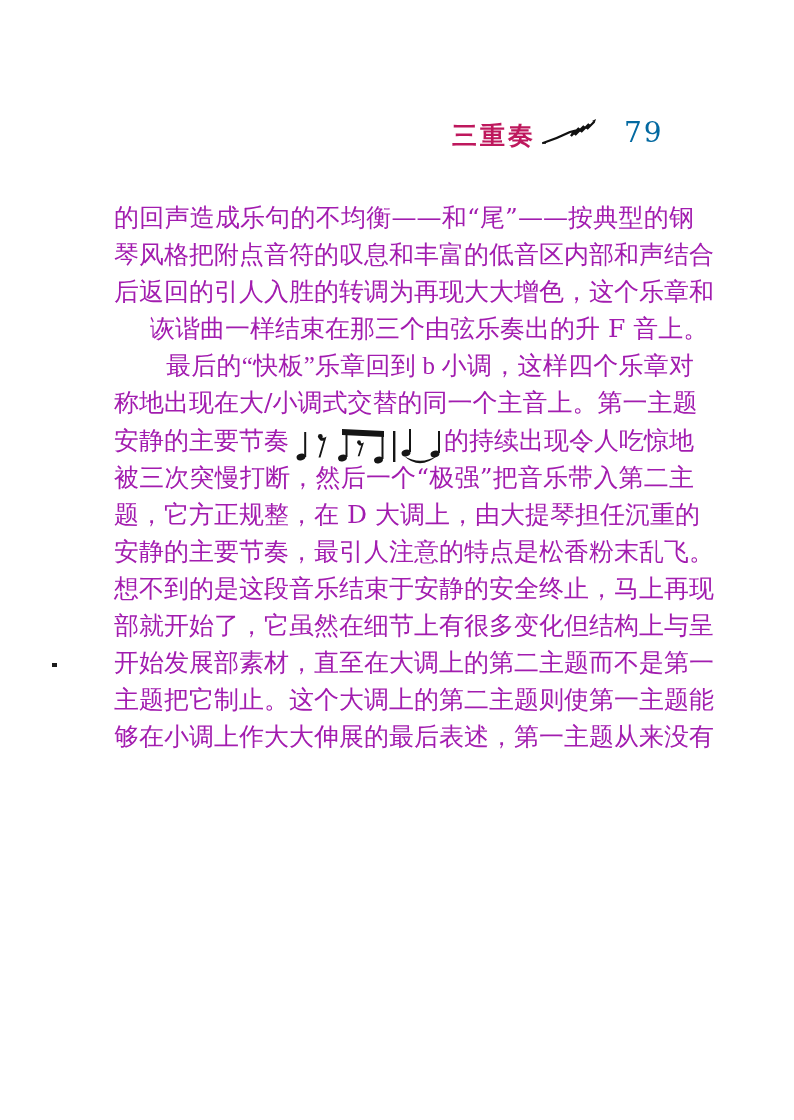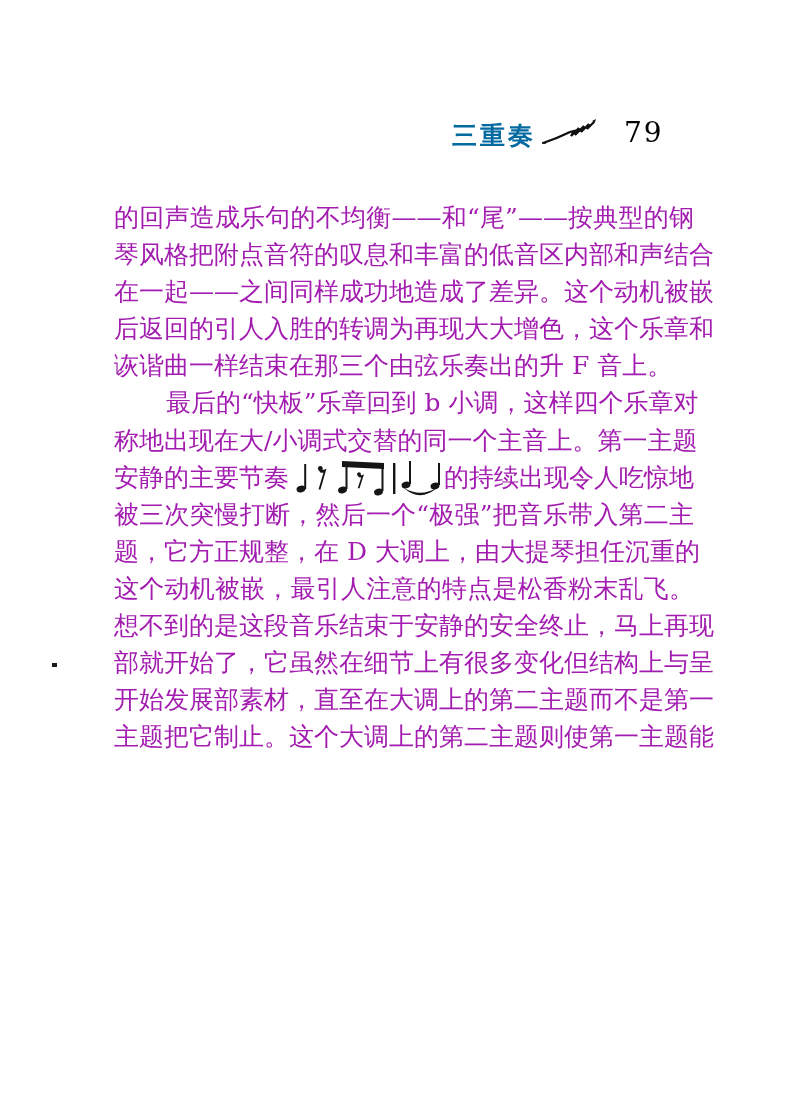--- a/index.html
+++ b/index.html
@@ -13,58 +13,59 @@
     color: #141414;
     overflow: hidden;
   }
   
   .running-title {
     position: absolute;
     left: 452px; top: 119px;
     font-size: 25px;
     font-weight: bold;
     letter-spacing: 3px;
-    color: #0369a1;
+    color: #be185d;
   }
   .flourish {
     position: absolute;
     left: 540px; top: 110px;
   }
   .page-number {
     position: absolute;
     left: 624px; top: 116px;
     font-size: 28px;
     letter-spacing: 2px;
-    color: #000000;
+    color: #0369a1;
   }
   
   .text-block {
     position: absolute;
     left: 114px; top: 199px;
     width: 580px;
     font-size: 25px;
     color: #a21caf;
   }
   .line {
     height: 37.1px;
     line-height: 37.1px;
     white-space: nowrap;
     text-align: justify;
     text-align-last: justify;
     overflow: visible;
   }
   .line.end {
     text-align-last: left;
+    margin-left: 36px;
   }
   .line.indent {
     text-indent: 52px;
+    font-family: Liberation Serif, serif;
   }
   .notation-line {
     display: flex;
-    align-items: center;
     justify-content: space-between;
     text-align-last: auto;
   }
   .notation-line .rhythm-svg { flex: 0 0 auto; margin-top: 2px; }
   
   .watermark {
     position: absolute;
     left: 574px; top: 1128px;
     font-family: "DejaVu Sans", "Liberation Sans", sans-serif;
     font-size: 24px;
@@ -95,21 +96,20 @@
     <path d="M3 33 C 12 30, 20 27, 30 22 L 34 21 l -3 5 l 8 -8 l -4 7 l 9 -9 l -3 6 l 8 -8 l -2 5 l 7 -7" stroke="#101010" stroke-width="2.2" fill="none" stroke-linecap="round"></path>
     <path d="M52 11 l 4 -2 l -1 3 z" fill="#101010"></path>
     <circle cx="5" cy="33" r="1" fill="#101010"></circle>
   </svg>
 
   <span class="page-number">79</span>
 
   <main class="text-block">
     <div class="line">的回声造成乐句的不均衡——和“尾”——按典型的钢</div>
     <div class="line">琴风格把附点音符的叹息和丰富的低音区内部和声结合</div>
-    <div class="line">在一起——之间同样成功地造成了差异。这个动机被嵌</div>
     <div class="line">后返回的引人入胜的转调为再现大大增色，这个乐章和</div>
     <div class="line end">诙谐曲一样结束在那三个由弦乐奏出的升 F 音上。</div>
     <div class="line indent">最后的“快板”乐章回到 b 小调，这样四个乐章对</div>
     <div class="line">称地出现在大/小调式交替的同一个主音上。第一主题</div>
 
     <div class="line notation-line">
       <span>安静的主要节奏</span>
       <svg class="rhythm-svg" width="150" height="44" viewBox="0 0 150 44">
 
         <ellipse cx="9" cy="33" rx="4.5" ry="3.4" transform="rotate(-15 9 33)" fill="#151515"></ellipse>
@@ -132,24 +132,25 @@
         <rect x="117" y="5" width="2" height="23" fill="#151515"></rect>
         <path d="M112 32 Q 128 47 146 31 Q 129 42 112 32 z" fill="#151515"></path>
         <ellipse cx="143" cy="30" rx="4.5" ry="3.4" transform="rotate(-15 143 30)" fill="#151515"></ellipse>
         <rect x="146" y="7" width="2" height="22" fill="#151515"></rect>
       </svg>
       <span>的持续出现令人吃惊地</span>
     </div>
 
     <div class="line">被三次突慢打断，然后一个“极强”把音乐带入第二主</div>
     <div class="line">题，它方正规整，在 D 大调上，由大提琴担任沉重的</div>
-    <div class="line">这个动机被嵌，最引人注意的特点是松香粉末乱飞。</div>
+    <div class="line">安静的主要节奏，最引人注意的特点是松香粉末乱飞。</div>
     <div class="line">想不到的是这段音乐结束于安静的安全终止，马上再现</div>
     <div class="line">部就开始了，它虽然在细节上有很多变化但结构上与呈</div>
     <div class="line">开始发展部素材，直至在大调上的第二主题而不是第一</div>
     <div class="line">主题把它制止。这个大调上的第二主题则使第一主题能</div>
+    <div class="line">够在小调上作大大伸展的最后表述，第一主题从来没有</div>
   </main>
 
   <div class="speck"></div>
 
   <div class="watermark"><span class="wm-q">q</span><span>iyuexuexi.COM</span></div>
 
 </div>
 
 </body></html>

